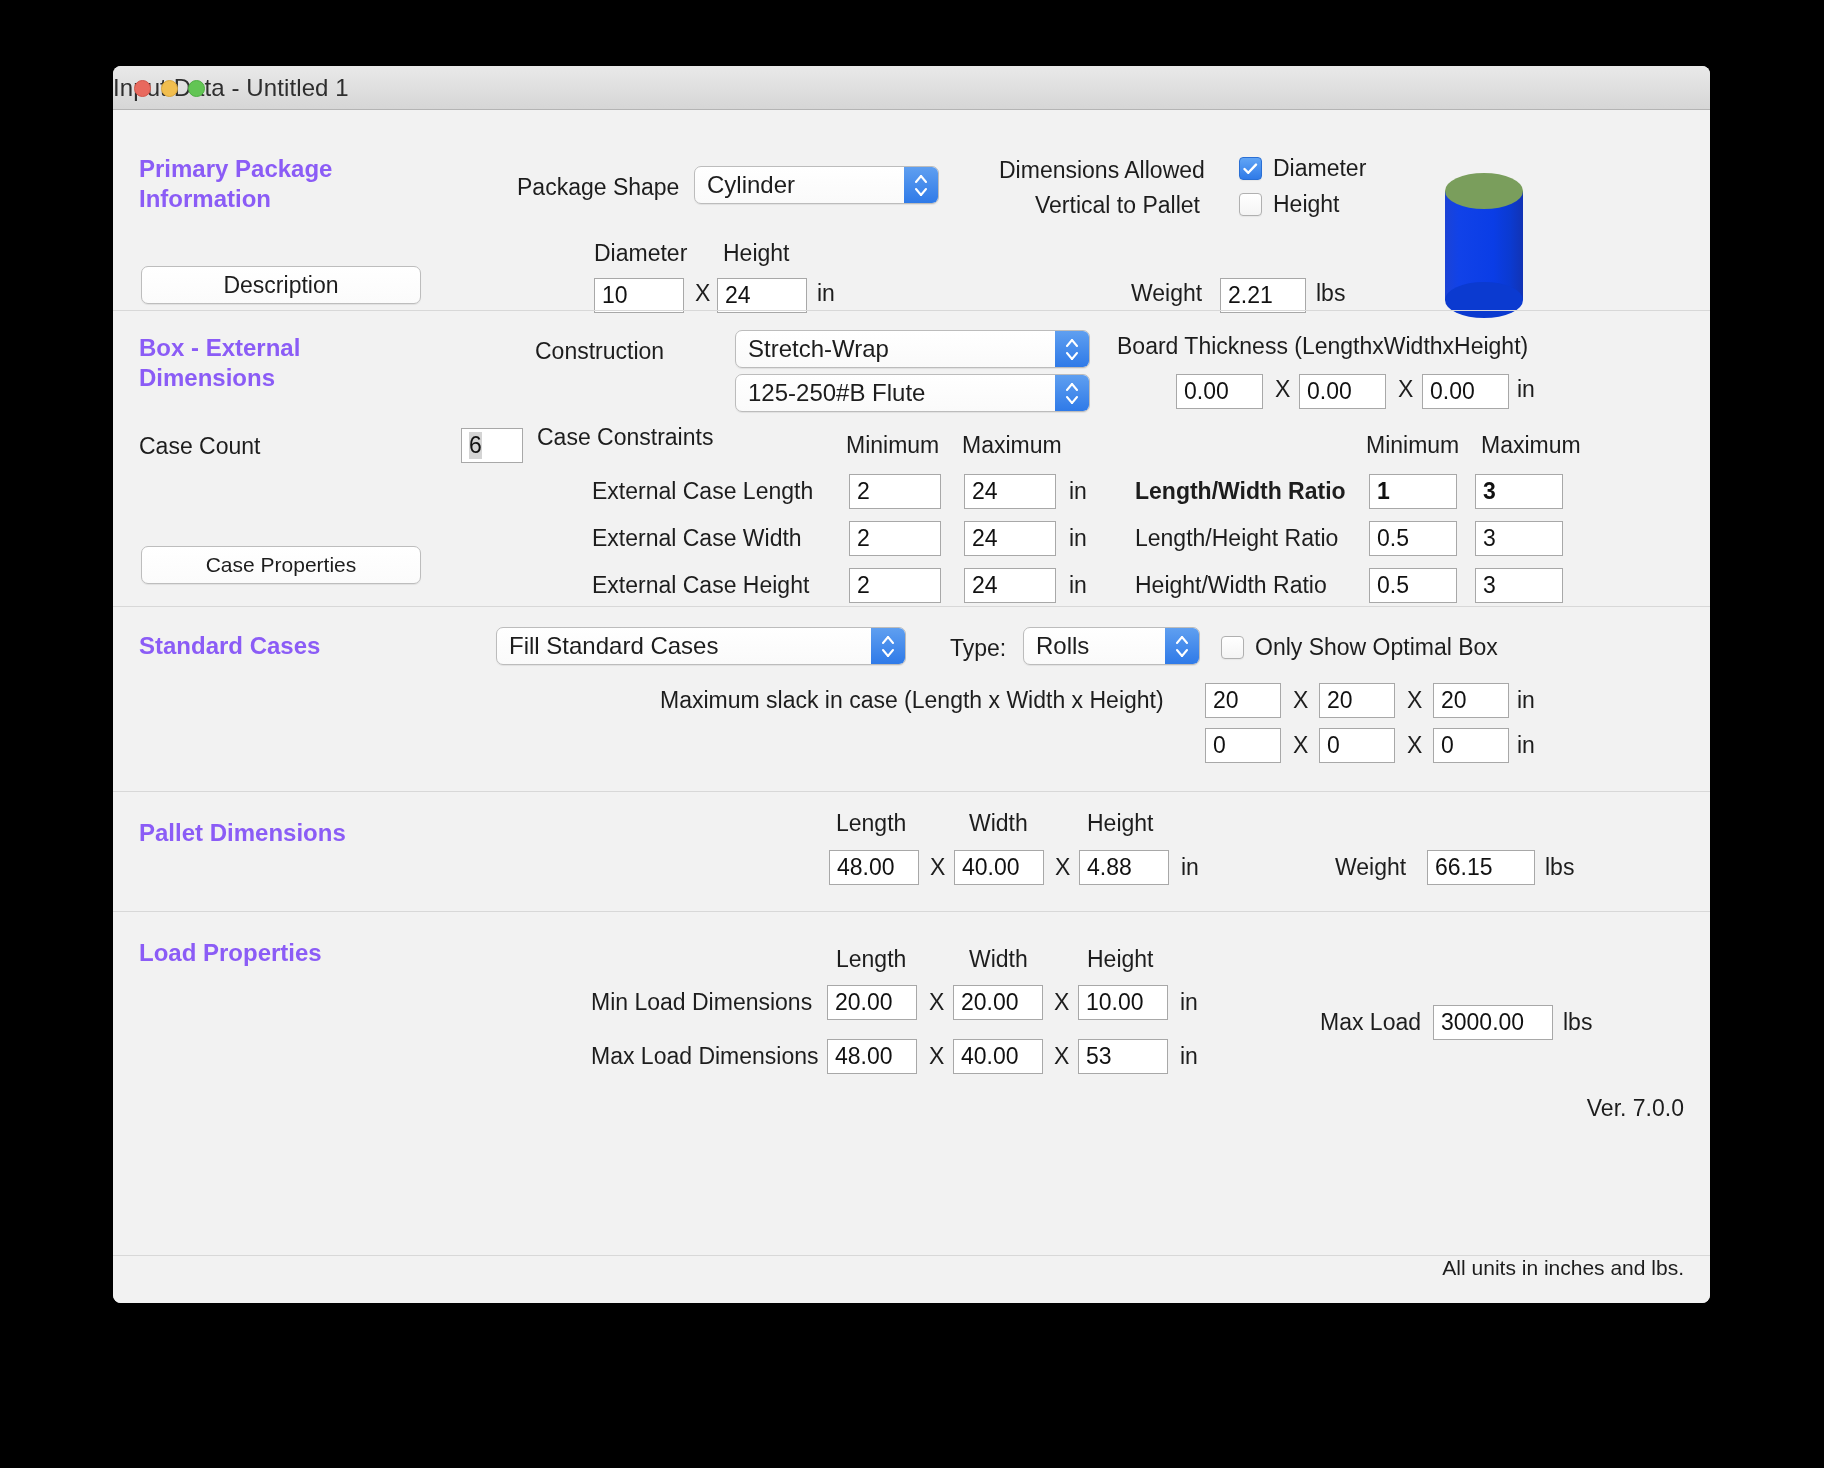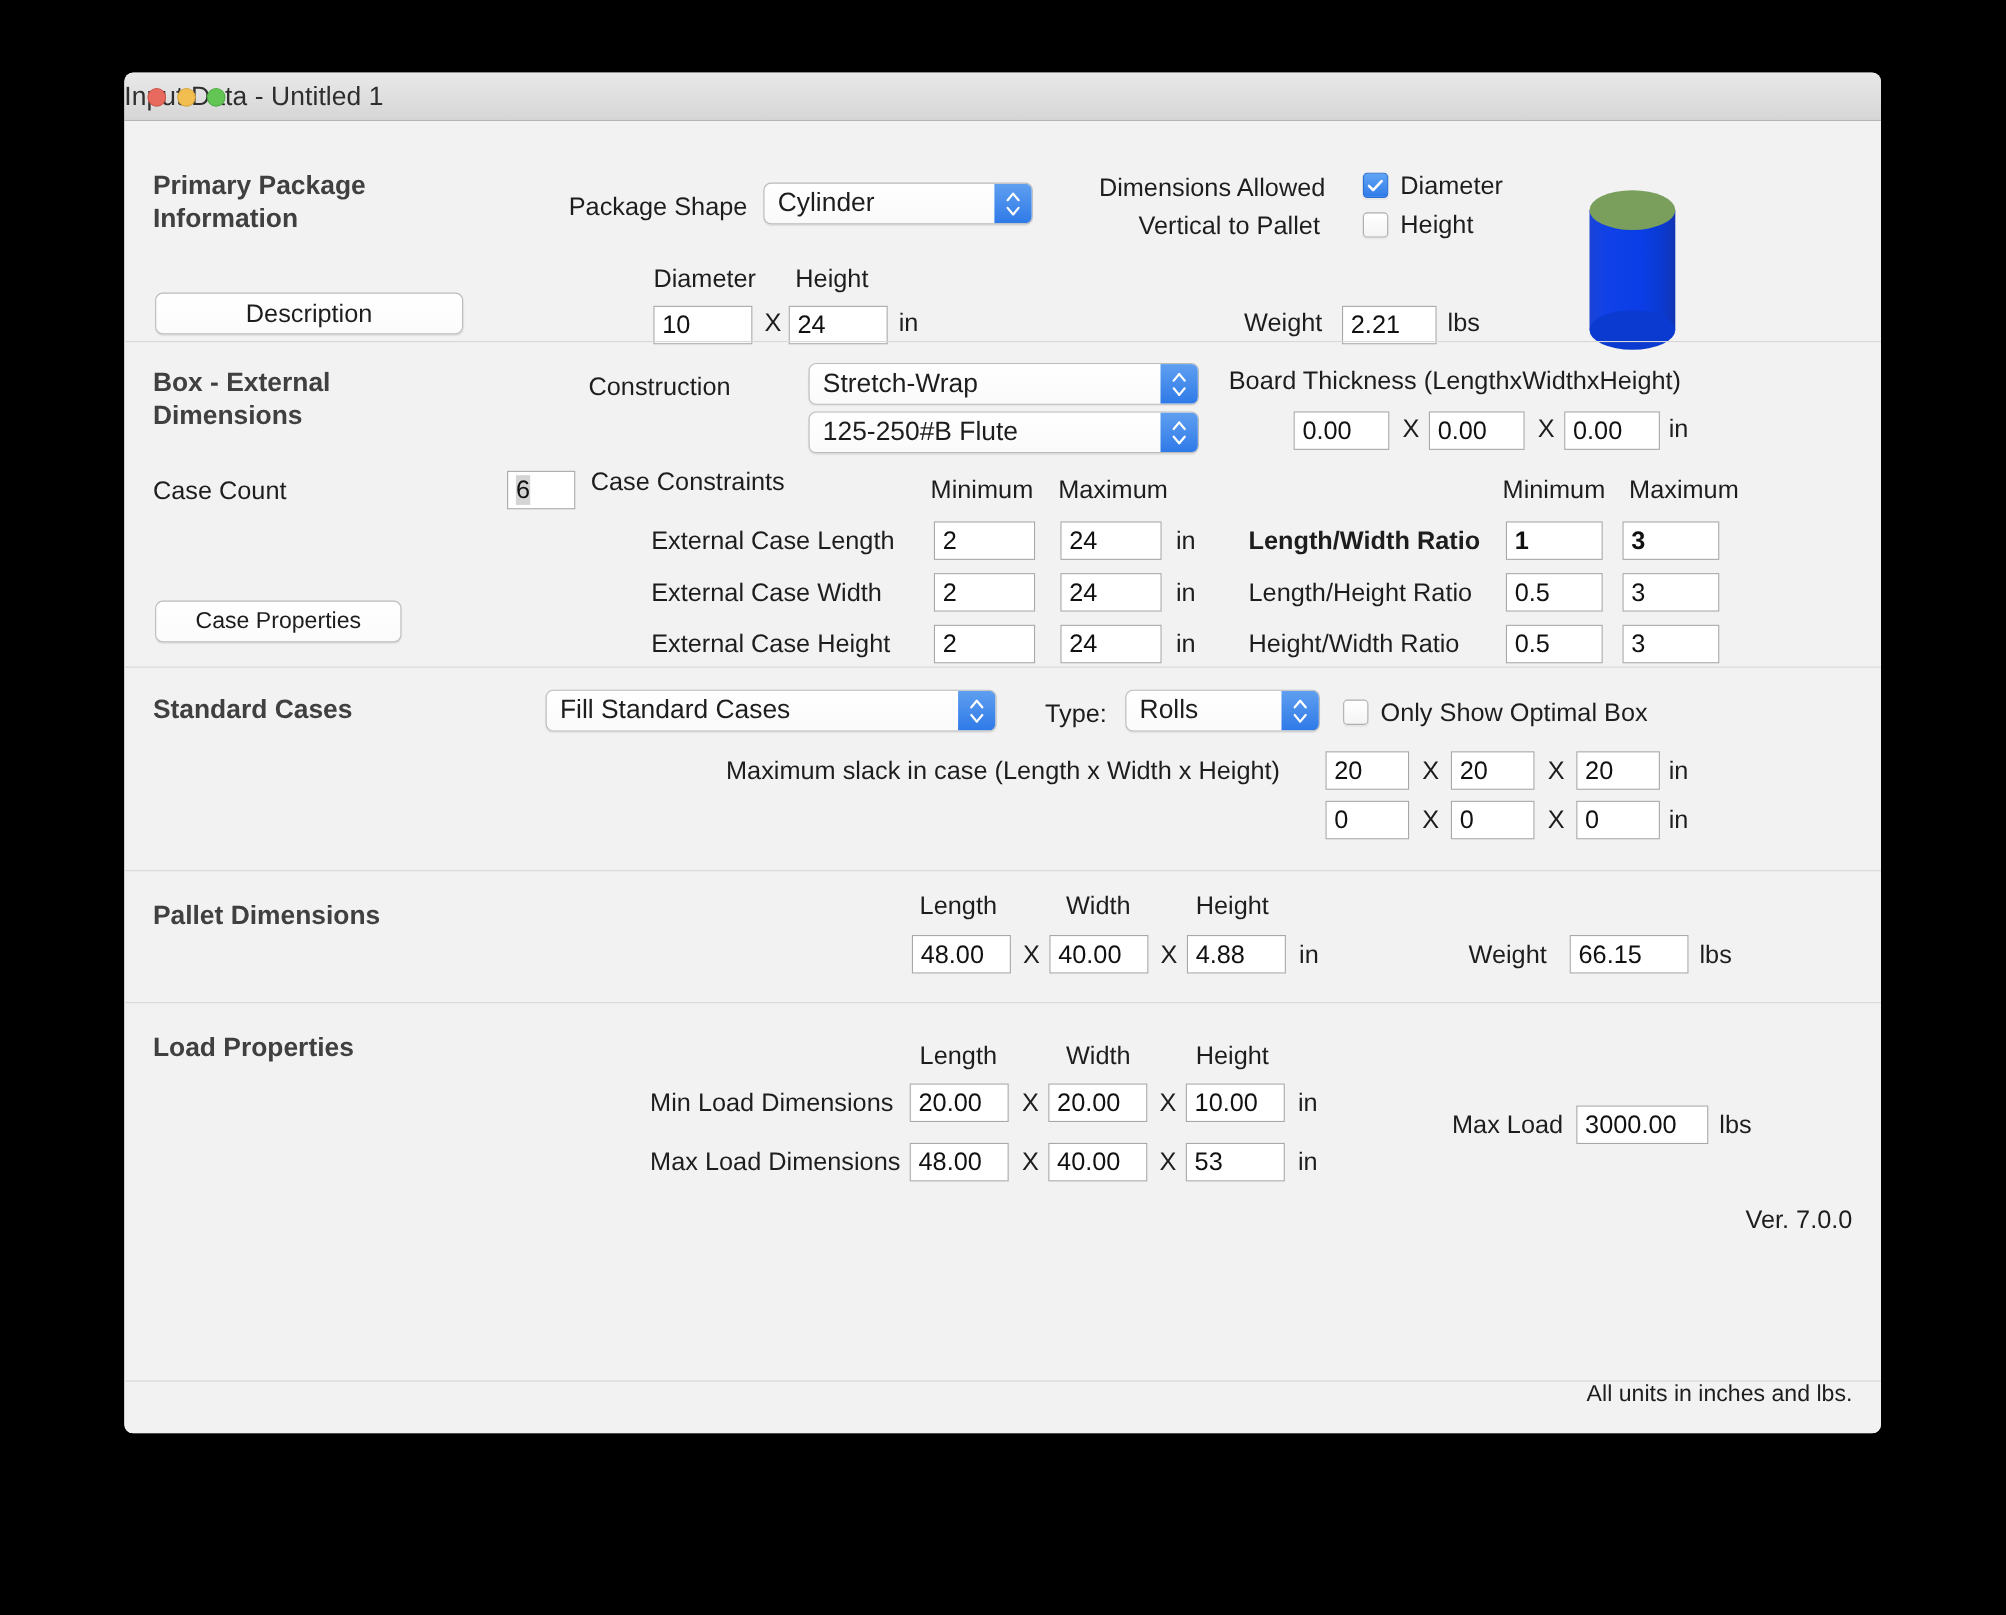--- a/index.html
+++ b/index.html
@@ -36,21 +36,21 @@
   .tl.green  { background:#62c554; border:1px solid #4fae44; }
   .title {
     width:100%; 
     font-size:24px; color:#2e2e2e; letter-spacing:.1px;
   }
   
   .body { flex:1; display:flex; flex-direction:column; background:#f2f2f2; }
   .section { position:relative; padding:0 26px; }
   .section + .section { border-top:1px solid #d8d8d8; }
   .sec-title {
-    font-size:24px; font-weight:bold; color:#404040;
+    font-size:24px; font-weight:bold; color:#8b5cf6;
     line-height:1.24; white-space:pre-line;
   }
   .lbl { font-size:23px; color:#1d1d1d; white-space:nowrap; }
   .unit { font-size:23px; color:#1d1d1d; }
   .xsep { font-size:23px; color:#1d1d1d; padding:0 4px; }
   
   .tf {
     background:#fff; border:1px solid #a8a8a8;
     height:35px; font-size:23px; color:#111;
     padding:0 7px; display:flex; align-items:center;
@@ -232,21 +232,21 @@
       <div class="xsep" style="position:absolute;left:1158px;top:65px;">X</div>
       <div class="tf" style="position:absolute;left:1186px;top:63px;width:87px;">0.00</div>
       <div class="xsep" style="position:absolute;left:1281px;top:65px;">X</div>
       <div class="tf" style="position:absolute;left:1309px;top:63px;width:87px;">0.00</div>
       <div class="unit" style="position:absolute;left:1404px;top:65px;">in</div>
 
       <div class="lbl" style="position:absolute;left:26px;top:122px;">Case Count</div>
       <div class="tf sel" style="position:absolute;left:348px;top:117px;width:62px;">
         <span class="selhl">6</span>
       </div>
-      <div class="pbtn small" style="position:absolute;left:28px;top:235px;width:224px;">Case Properties</div>
+      <div class="pbtn small" style="position:absolute;left:28px;top:235px;width:280px;">Case Properties</div>
 
       <div class="lbl" style="position:absolute;left:424px;top:113px;">Case Constraints</div>
       <div class="lbl" style="position:absolute;left:733px;top:121px;">Minimum</div>
       <div class="lbl" style="position:absolute;left:849px;top:121px;">Maximum</div>
 
       <div style="position:absolute;left:0;top:163px;width:100%;height:36px;">
         <div class="lbl" style="position:absolute;left:479px;top:4px;">External Case Length</div>
         <div class="tf" style="position:absolute;left:736px;top:0;width:92px;">2</div>
         <div class="tf" style="position:absolute;left:851px;top:0;width:92px;">24</div>
         <div class="unit" style="position:absolute;left:956px;top:4px;">in</div>

